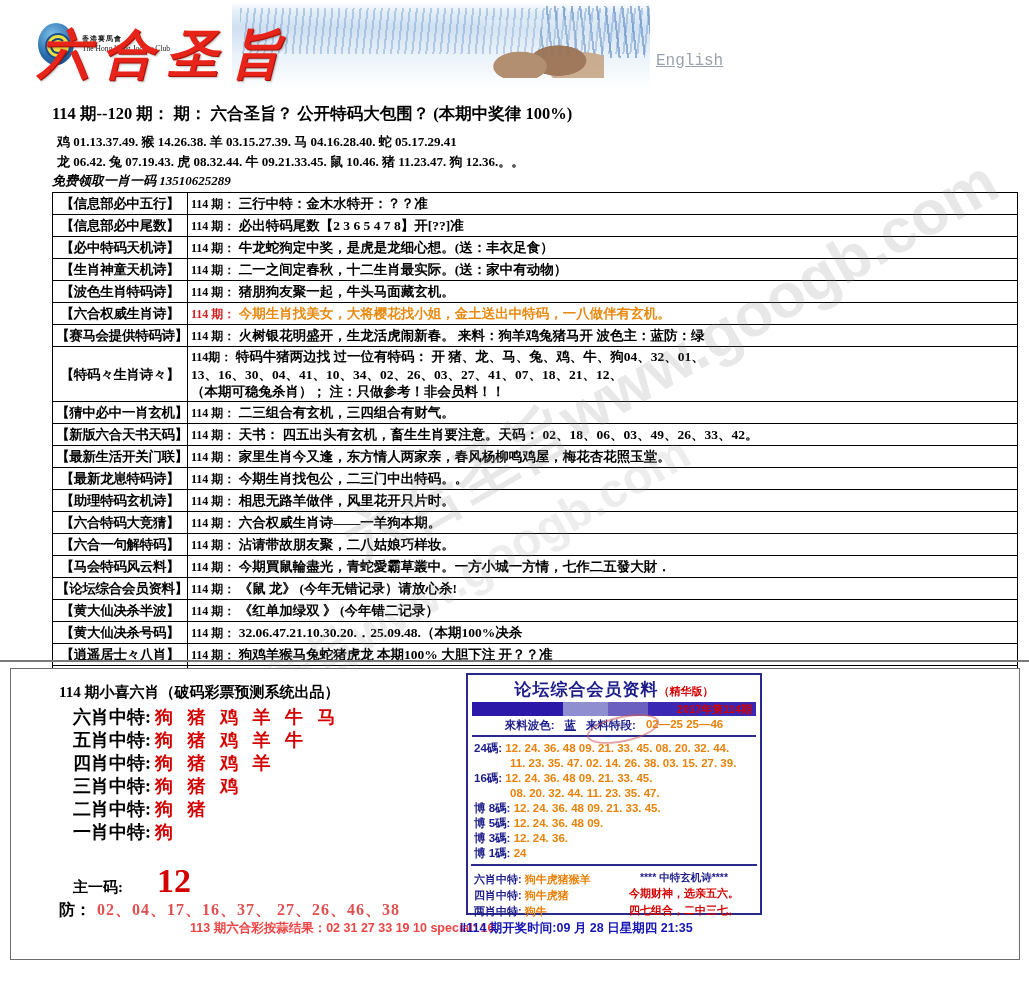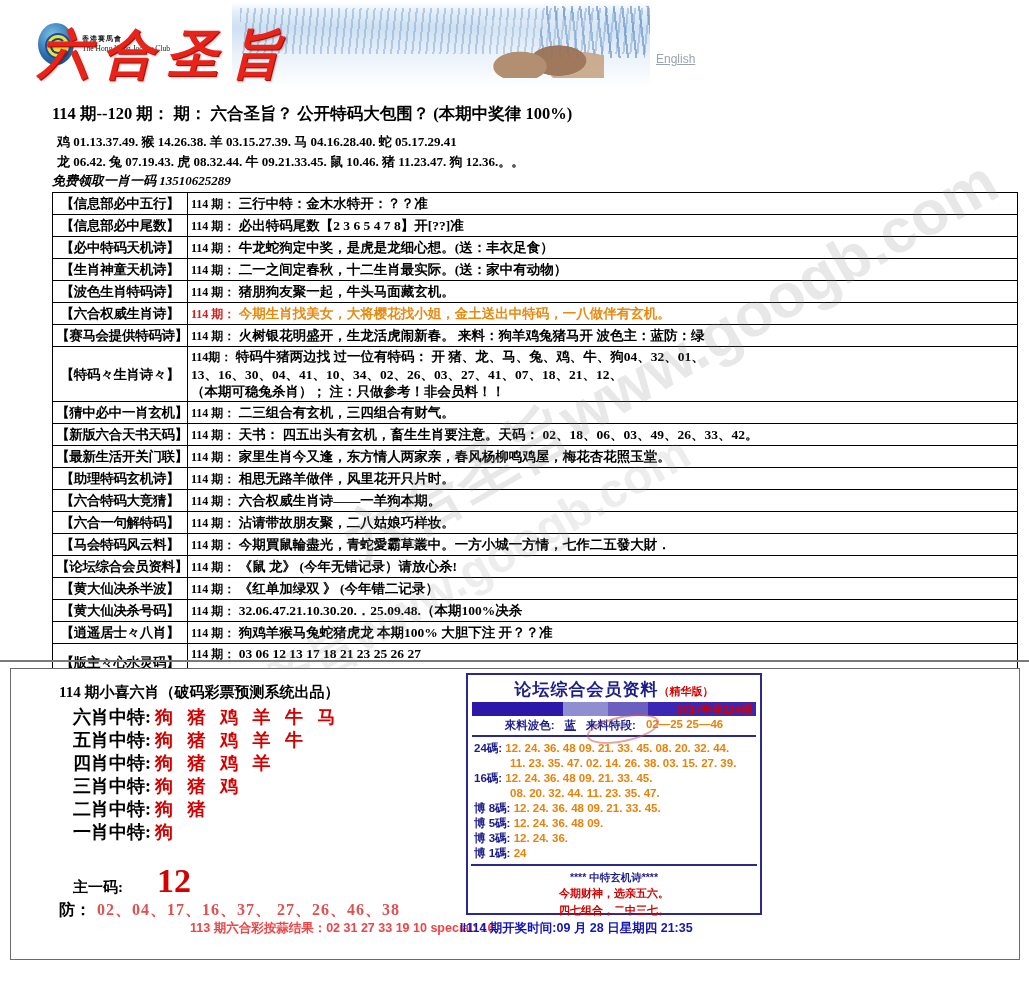--- a/index.html
+++ b/index.html
@@ -39,22 +39,22 @@
        linear-gradient(180deg,rgba(255,255,255,.2),rgba(255,255,255,0));
      opacity:.95;}
   .banner .wing{position:absolute;right:0px;top:4px;width:110px;height:52px;
      background:repeating-linear-gradient(72deg,rgba(110,150,200,.7) 0 2px,rgba(255,255,255,0) 2px 8px);
      transform:skewX(-12deg);}
   .banner-title{position:absolute;left:38px;top:20px;width:372px;font-size:52px;
      color:#e8241a;font-weight:bold;letter-spacing:12px;
      font-family:"DejaVu Serif",serif;
      text-shadow:1px 1px 0 #a81108, 2px 2px 2px rgba(0,0,0,.25);
      font-style:italic;white-space:nowrap;}
-  .english-link{position:absolute;left:656px;top:52px;font-size:12px;color:#9aa3ad;
-     font-family:Liberation Sans, sans-serif;}
+  .english-link{position:absolute;left:656px;top:52px;font-size:16px;color:#9aa3ad;
+     font-family:Liberation Mono, monospace;}
 
   
   .headline{position:absolute;left:52px;top:103px;font-size:16.5px;font-weight:bold;white-space:nowrap;}
   .zodiac-lines{position:absolute;left:57px;top:132px;font-size:13px;font-weight:bold;line-height:20px;}
   .freeline{position:absolute;left:52px;top:172px;font-size:13px;font-weight:bold;font-style:italic;}
 
   
   table.main{position:absolute;left:52px;top:192px;width:966px;border-collapse:collapse;
      table-layout:fixed;}
   table.main td{border:1px solid #000;padding:1px 3px;font-size:13.5px;font-weight:bold;
@@ -226,20 +226,26 @@
           <div><span class="qi">114 期：</span> <span class="">天书： 四五出头有玄机，畜生生肖要注意。天码： 02、18、06、03、49、26、33、42。</span></div>
         </td>
       </tr>
       <tr>
         <td class="lbl">【最新生活开关门联】</td>
         <td class="val">
           <div><span class="qi">114 期：</span> <span class="">家里生肖今又逢，东方情人两家亲，春风杨柳鸣鸡屋，梅花杏花照玉堂。</span></div>
         </td>
       </tr>
       <tr>
+        <td class="lbl">【最新龙崽特码诗】</td>
+        <td class="val">
+          <div><span class="qi">114 期：</span> <span class="">今期生肖找包公，二三门中出特码。。</span></div>
+        </td>
+      </tr>
+      <tr>
         <td class="lbl">【助理特码玄机诗】</td>
         <td class="val">
           <div><span class="qi">114 期：</span> <span class="">相思无路羊做伴，风里花开只片时。</span></div>
         </td>
       </tr>
       <tr>
         <td class="lbl">【六合特码大竞猜】</td>
         <td class="val">
           <div><span class="qi">114 期：</span> <span class="">六合权威生肖诗——一羊狗本期。</span></div>
         </td>
@@ -336,20 +342,25 @@
         <div class="ib-indent"><span class="lab"></span> <span class="nums">11. 23. 35. 47. 02. 14. 26. 38. 03. 15. 27. 39.</span></div>
         <div><span class="lab">16碼:</span> <span class="nums">12. 24. 36. 48  09. 21. 33. 45.</span></div>
         <div class="ib-indent"><span class="lab"></span> <span class="nums">08. 20. 32. 44. 11. 23. 35. 47.</span></div>
         <div><span class="lab">博 8碼:</span> <span class="nums">12. 24. 36. 48  09. 21. 33. 45.</span></div>
         <div><span class="lab">博 5碼:</span> <span class="nums">12. 24. 36. 48  09.</span></div>
         <div><span class="lab">博 3碼:</span> <span class="nums">12. 24. 36.</span></div>
         <div><span class="lab">博 1碼:</span> <span class="nums">24</span></div>
       </div>
     <div class="ib-sep"></div>
     <div class="ib-bottom">
+      <div class="ib-bcol" id="ib-bottom-left">
+          <div class="r"><span class="lab">六肖中特:</span> <span class="nums">狗牛虎猪猴羊</span></div>
+          <div class="r"><span class="lab">四肖中特:</span> <span class="nums">狗牛虎猪</span></div>
+          <div class="r"><span class="lab">两肖中特:</span> <span class="nums">狗牛</span></div>
+        </div>
       <div class="ib-rcol">
         <div class="hdr">****    中特玄机诗****</div>
         <div class="poem">今期财神，选亲五六。</div>
         <div class="poem">四七组合，二中三七。</div>
       </div>
     </div>
   </div>
 </div>
 
 <div class="statusbar">

